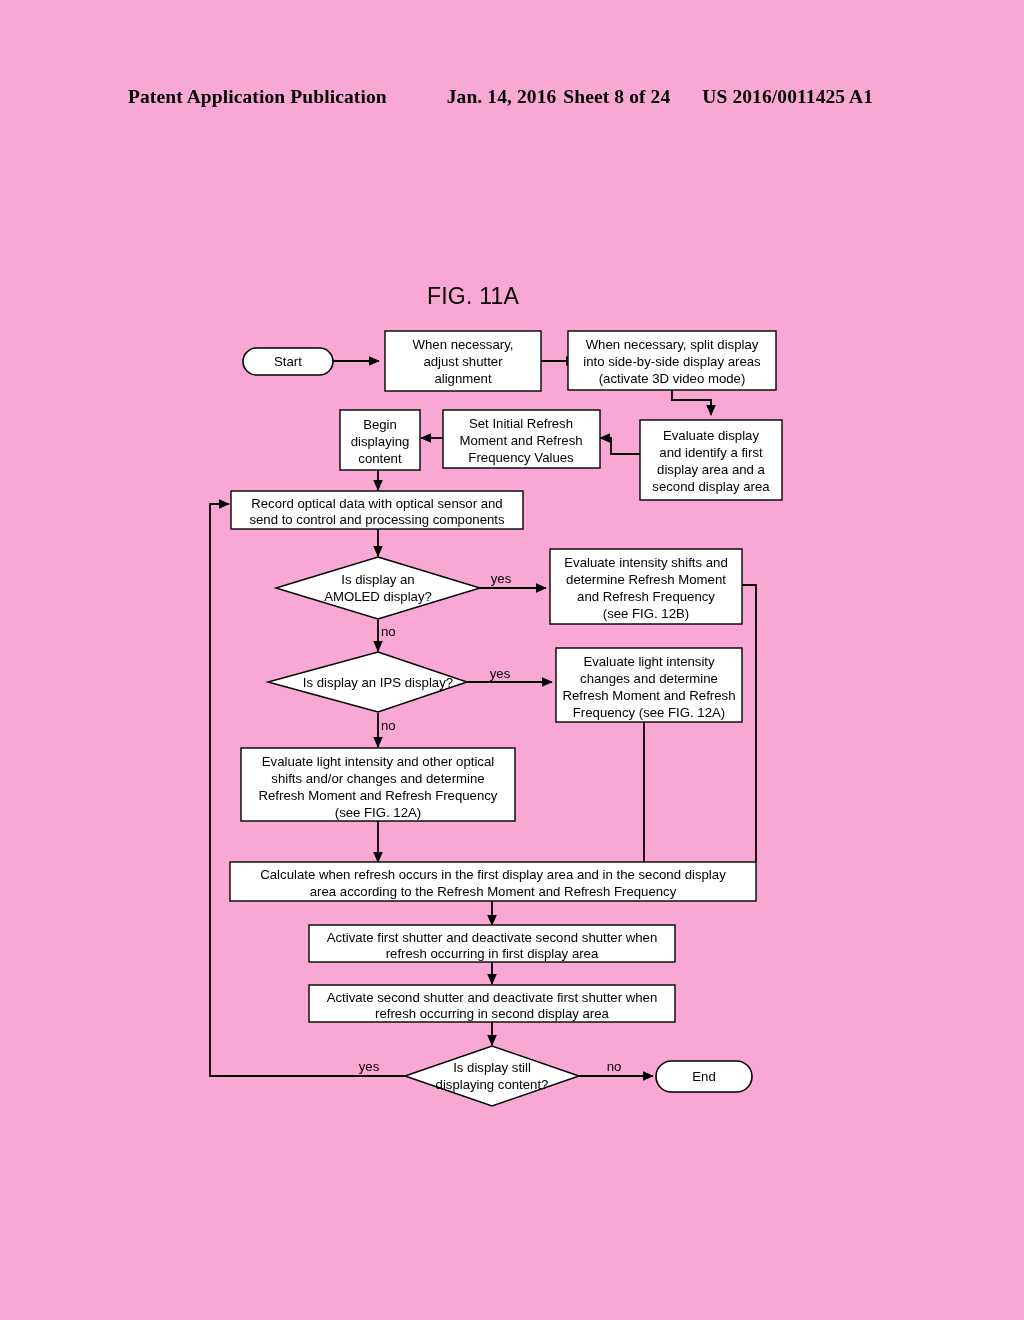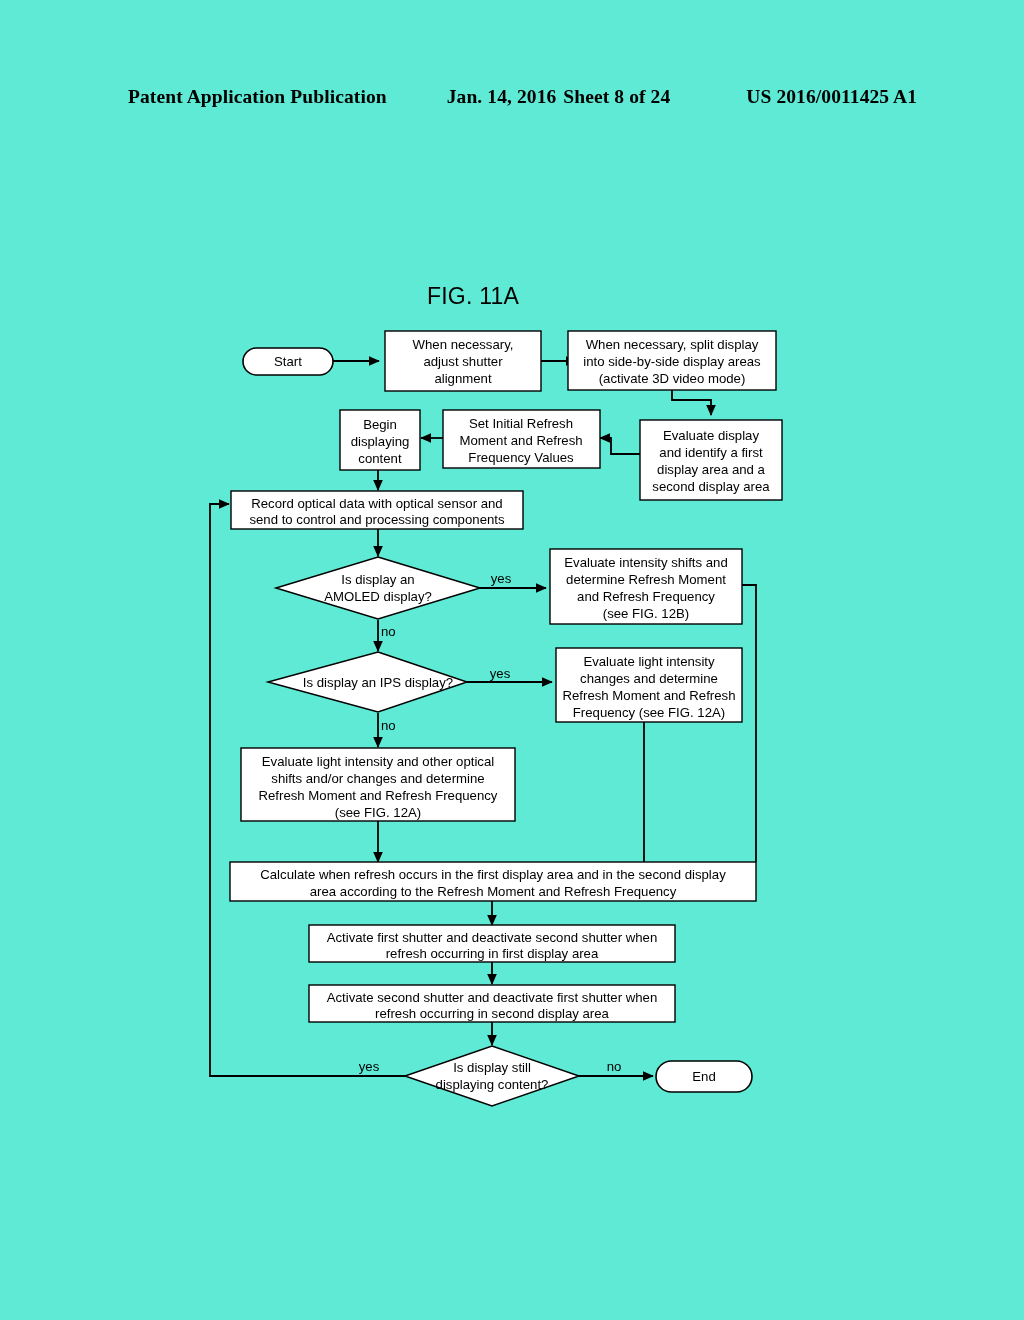--- a/index.html
+++ b/index.html
@@ -11,21 +11,21 @@
   body {
     width: 1024px;
     height: 1320px;
     position: relative;
     font-family: "Liberation Sans", sans-serif;
     overflow: hidden;
   }
   .page {
     position: absolute;
     inset: 0;
-    background: #5eead4;
+    background: #f9a8d4;
   }
   
   .pat-header {
     position: absolute;
     top: 86px;
     left: 128px;
     width: 768px;
     height: 28px;
     display: flex;
     align-items: baseline;
@@ -38,21 +38,21 @@
   }
   .pat-header .pub {
     flex: 0 0 auto;
   }
   .pat-header .datesheet {
     flex: 0 0 auto;
     margin-left: 60px;
   }
   .pat-header .docnum {
     flex: 0 0 auto;
-    margin-left: 76px;
+    margin-left: 32px;
   }
   .pat-header .sep { display: inline-block; width: 7px; }
 
   
   .fig-title {
     position: absolute;
     top: 283px;
     left: 0;
     width: 1008px;
     text-align: center;

